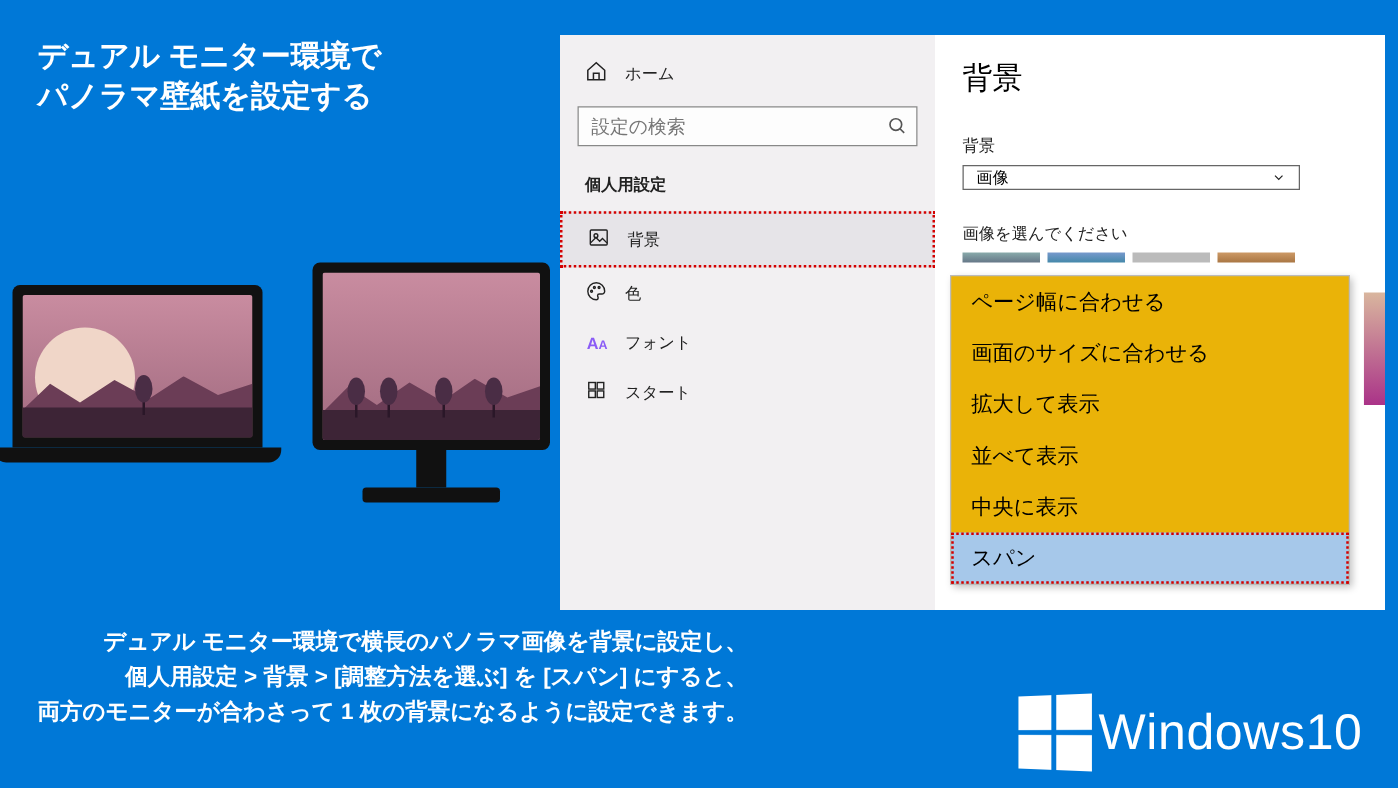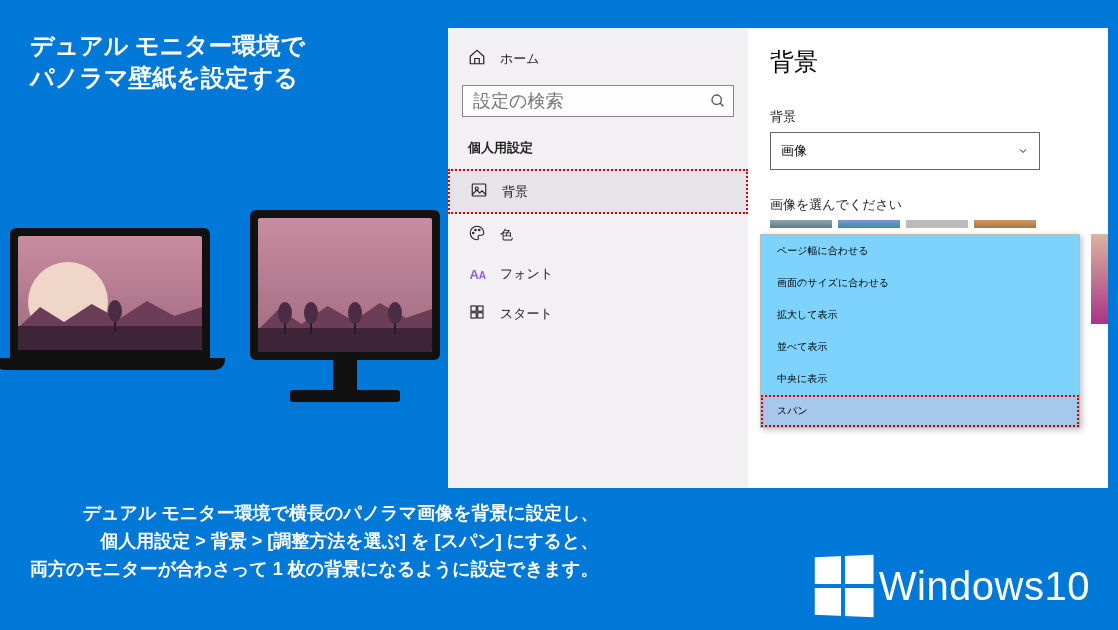--- a/index.html
+++ b/index.html
@@ -47,55 +47,55 @@
   }
   .sidebar {
     width:300px; background:#f2f0f2;
     padding:10px 0 0 0;
     font-size:13px; color:#222;
   }
   .sidebar .home-row { display:flex; align-items:center; gap:14px; padding:10px 20px; }
   .sidebar .search-wrap { padding:6px 14px 14px; }
   .sidebar input {
     width:100%; height:32px; border:1px solid #888; background:#fdfdfd;
-    padding:0 30px 0 10px; font-size:18px;
+    padding:0 30px 0 10px; font-size:15px;
   }
   .sidebar .search-box { position:relative; }
   .sidebar .search-box .sicon { position:absolute; right:8px; top:8px; color:#555; }
   .sidebar .section-title { font-weight:bold; padding:8px 20px 12px; font-size:13px; }
   .sidebar .nav-item {
     display:flex; align-items:center; gap:14px;
     padding:10px 20px; cursor:pointer;
   }
   .sidebar .nav-active { background:#e6e4e8; }
   .red-dash { border:2px dotted #d40000; }
   .sidebar .nav-icon { width:18px; text-align:right; color:#8b5cf6; }
 
   .content {
     flex:1; padding:18px 22px; position:relative;
     background:#fff;
   }
   .content h1 { font-size:24px; font-weight:400; margin-bottom:30px; }
   .content .lbl { font-size:13px; color:#222; margin-bottom:6px; }
   .content .dropdown {
-    width:270px; height:38px; border:1px solid #666;
+    width:270px; height:20px; border:1px solid #666;
     display:flex; align-items:center; justify-content:space-between;
     padding:0 10px; font-size:13px; margin-bottom:26px;
     cursor:pointer;
   }
   .content .thumb-row { display:flex; gap:6px; height:8px; margin-top:6px; }
   .content .thumb { width:62px; height:8px; }
   .thumb1{background:linear-gradient(#8aa,#678);} .thumb2{background:linear-gradient(#79c,#48a);}
   .thumb3{background:#bbb;} .thumb4{background:linear-gradient(#c96,#a74);}
 
   .context-menu {
-    position:absolute; top:206px; left:12px;
-    width:320px; background:#7dd3fc;
+    position:absolute; top:192px; left:12px;
+    width:320px; background:#eab308;
     border:1px solid #bbb;
-    font-size:10px;
+    font-size:17px;
     box-shadow:2px 2px 6px rgba(0,0,0,.25);
   }
   .context-menu .mi { padding:9px 16px; cursor:pointer; }
   .context-menu .mi-sel { background:#a6c8ea; }
   .context-menu .red-mi { outline:2px dotted #d40000; outline-offset:-2px; }
 
   
   .right-sliver { position:absolute; right:0; top:206px; width:18px; height:90px; background:linear-gradient(#d9b69e,#a38); border-left:1px solid #fff; }
 
   .desc-block {

